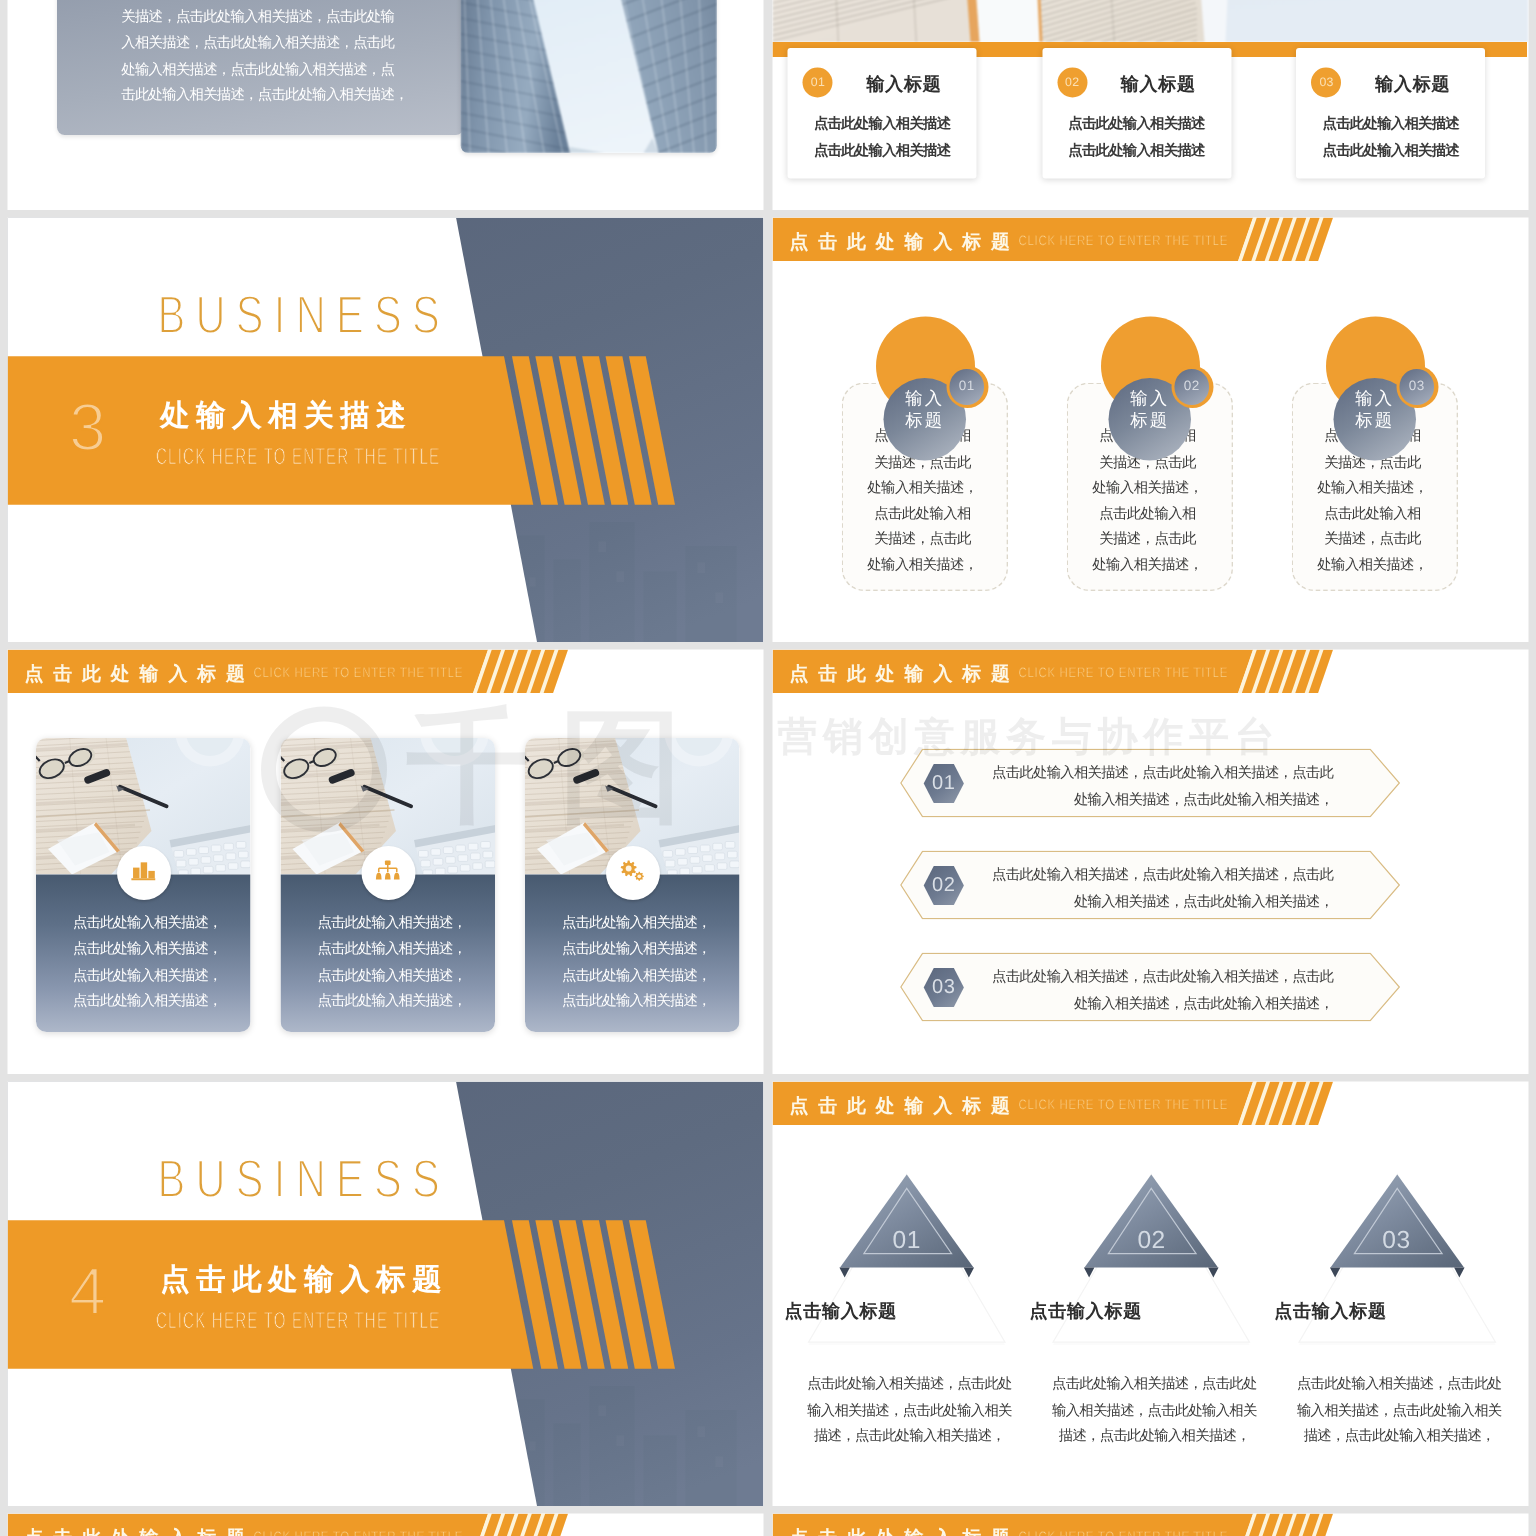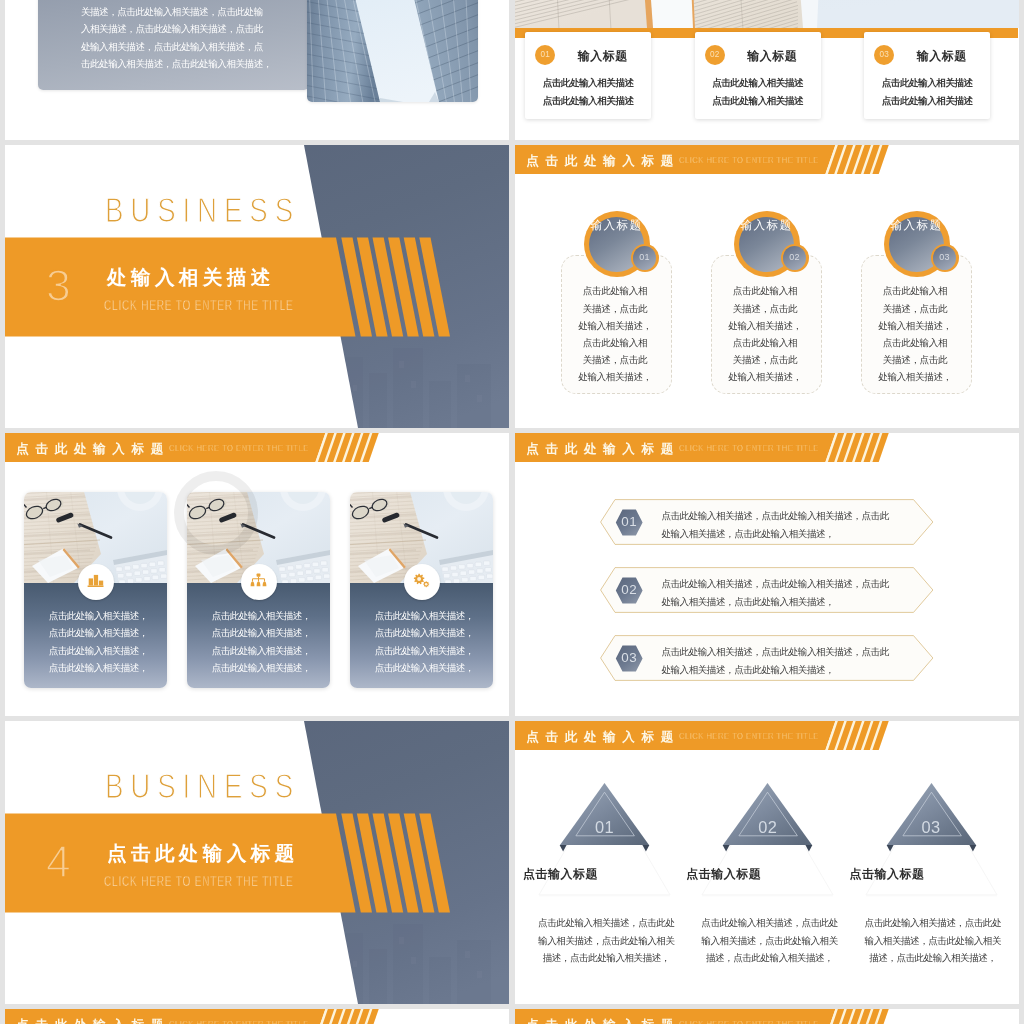--- a/index.html
+++ b/index.html
@@ -58,22 +58,22 @@
   
   .s4-box{position:absolute;top:110px;width:111px;height:139px;border:1px dashed #ddd8cc;
           border-radius:15px;background:#fdfcfa;box-sizing:border-box;}
   .s4-lines{position:absolute;top:26.4px;left:-2.5px;width:111px;text-align:center;font-size:9.6px;
             line-height:17.2px;color:#3a3a3a;letter-spacing:-0.4px;}
   .s4-bigc{position:absolute;top:66px;width:66px;height:66px;border-radius:50%;
            background:#ef9e30;box-sizing:border-box;padding:5.5px;}
   .s4-bigc-in{width:55px;height:55px;border-radius:50%;
            background:linear-gradient(147deg,#5d6980 0%,#7b8799 45%,#b3bac5 100%);
            color:#fff;font-size:11.6px;line-height:15.35px;text-align:center;
-           display:flex;flex-direction:row;justify-content:center;letter-spacing:1.4px;
-           box-sizing:border-box;padding-bottom:11.4px;}
+           display:flex;flex-direction:column;justify-content:center;letter-spacing:1.4px;
+           box-sizing:border-box;padding-bottom:11.4px;margin-top:35px;}
   .s4-smc{position:absolute;top:99px;width:28px;height:28px;border-radius:50%;background:#ef9e30;
           box-sizing:border-box;padding:2.4px;}
   .s4-smc-in{width:23.2px;height:23.2px;border-radius:50%;
           background:linear-gradient(150deg,#5f6b82 0%,#8b95a7 60%,#a9b1bf 100%);
           color:#d6dae1;font-size:9px;line-height:23.6px;text-align:center;letter-spacing:0.3px;}
 
   
   .s5-card{position:absolute;top:59px;width:143px;height:196px;border-radius:7px;overflow:hidden;
            box-shadow:0 1px 4px rgba(0,0,0,.13);}
   .s5-photo{position:absolute;left:0;top:0;width:143px;height:91px;overflow:hidden;}
@@ -86,21 +86,21 @@
             font-size:9.6px;line-height:17.4px;letter-spacing:-0.6px;}
   .s5-icon{position:absolute;top:131px;width:36px;height:36px;border-radius:50%;background:#fff;
            box-shadow:0 1px 2px rgba(0,0,0,.18);}
   .s5-icon svg{position:absolute;left:9.6px;top:9.2px;}
 
   
   .s6-row{position:absolute;left:85px;width:333px;height:46px;}
   .s6-row svg{position:absolute;left:0;top:0;}
   .s6-num{position:absolute;left:15.7px;top:10.4px;width:27px;height:26px;line-height:26.8px;
           text-align:center;font-size:13.4px;color:#dadfe6;letter-spacing:0.4px;}
-  .s6-lines{position:absolute;left:61.4px;top:7.7px;font-size:9.6px;line-height:17.9px;color:#3a3a3a;letter-spacing:-0.5px;}
+  .s6-lines{position:absolute;left:61.4px;top:7.7px;font-size:9.6px;line-height:17.9px;color:#3a3a3a;letter-spacing:-0.5px;text-align:right;}
 
   
   .s8-item{position:absolute;top:50px;width:163px;height:200px;}
   .s8-item svg{position:absolute;left:0;top:0;}
   .s8-label{position:absolute;left:0;top:96.2px;width:163px;font-size:12px;
             font-weight:bold;color:#2f2f2f;letter-spacing:0.5px;line-height:15px;}
   .s8-num{position:absolute;left:0;top:46.6px;width:163px;text-align:center;font-size:16.4px;
           color:#d3dae3;letter-spacing:0.3px;line-height:18px;-webkit-text-stroke:0.7px rgba(255,255,255,0);}
   .s8-lines{position:absolute;left:1.8px;top:143.4px;width:163px;text-align:center;font-size:9.6px;
             line-height:17.35px;color:#3a3a3a;letter-spacing:-0.5px;}
@@ -1144,15 +1144,17 @@
         <polygon points="358.5,0 364.8,0 354.8,29 348.5,29" fill="#ee9a27"></polygon>
         <polygon points="367.4,0 373.7,0 363.7,29 357.4,29" fill="#ee9a27"></polygon>
       </svg>
       <div class="tb-cn">点击此处输入标题</div>
       <div class="tb-en">CLICK HERE TO ENTER THE TITLE</div>
     </div>
   </div>
 
   <div class="wm" id="wm-logo">
     <div class="wm-ring"></div>
+    <div class="wm-cn">千图</div>
   </div>
   <div class="wm" id="wm-text">
+    <div>营销创意服务与协作平台</div>
   </div>
 
 </body></html>

